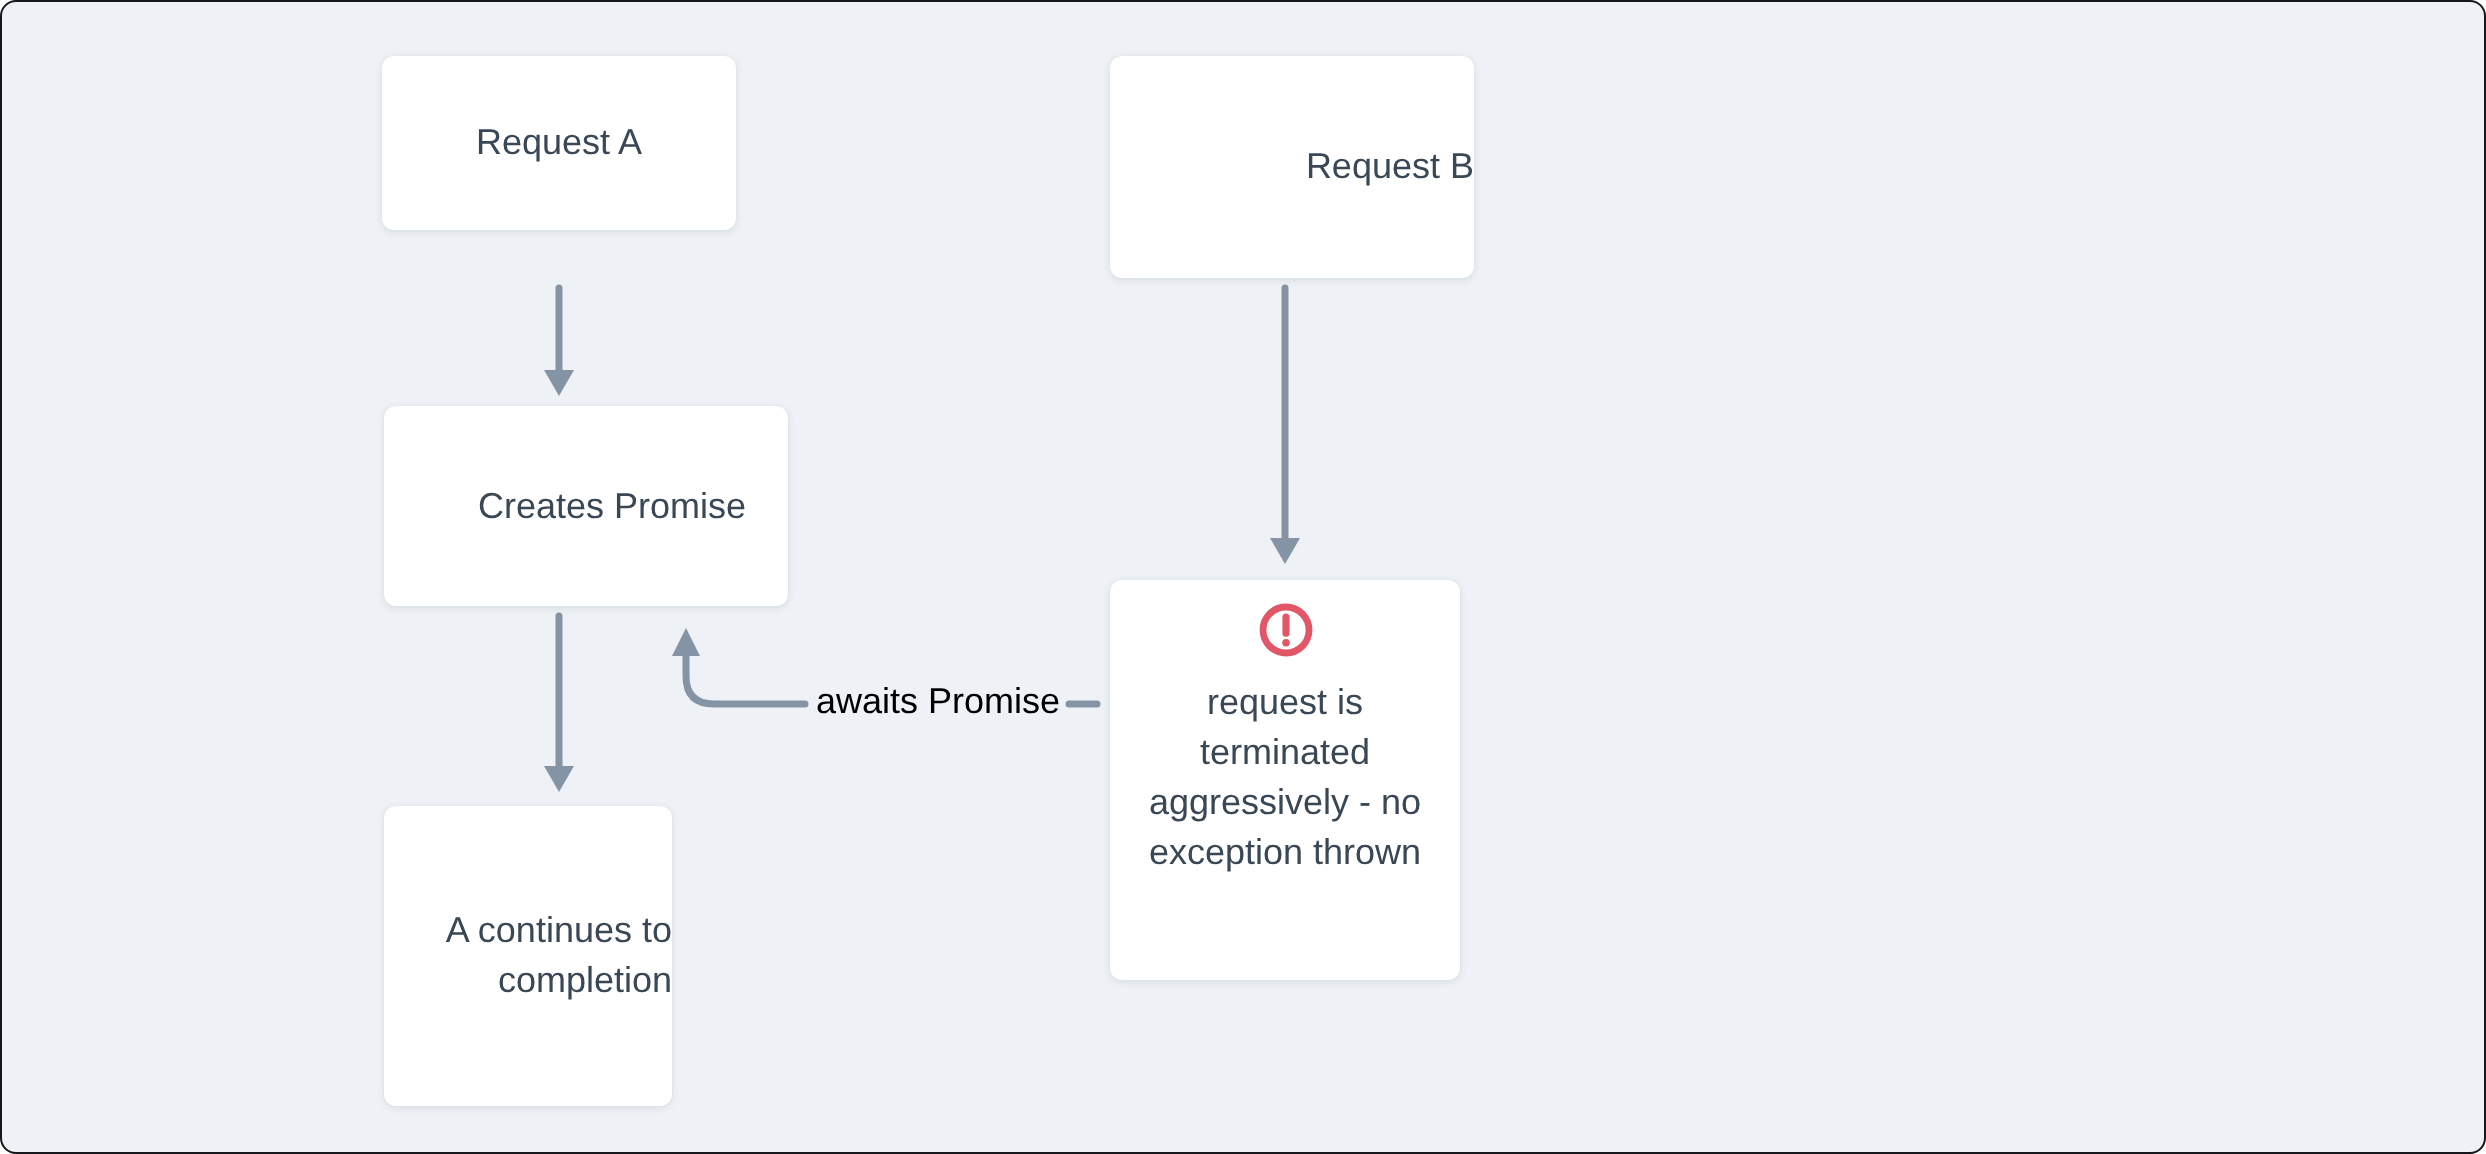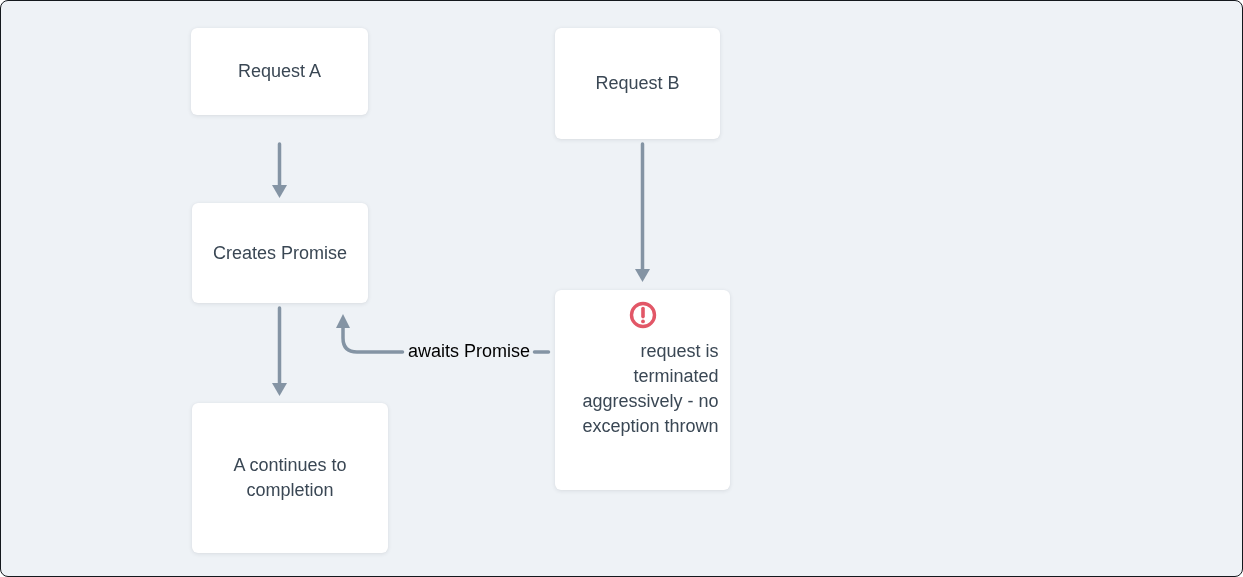--- a/index.html
+++ b/index.html
@@ -36,30 +36,29 @@
     text-align: center;
     color: #3a4754;
     font-size: 18px;
     line-height: 25px;
   }
   .node .node-label {
     display: block;
     max-width: 150px;
   }
   #node-request-a   { left: 190px; top: 27px;  width: 177px; height: 87px; }
-  #node-request-b   { left: 554px; top: 27px;  width: 165px; height: 111px; }
-  #node-creates-promise { left: 191px; top: 202px; width: 176px; height: 100px; }
-  #node-a-continues { left: 191px; top: 402px; width: 196px; height: 150px; }
+  #node-request-b   { left: 554px; top: 27px;  width: 182px; height: 111px; justify-content: flex-end; }
+  #node-creates-promise { left: 191px; top: 202px; width: 176px; height: 100px; padding-left: 26px; }
+  #node-a-continues { left: 191px; top: 402px; width: 144px; height: 150px; text-align: right; }
   #node-terminated {
     left: 554px; top: 289px; width: 175px; height: 200px;
     flex-direction: column;
     justify-content: flex-start;
     padding-top: 11px;
     box-sizing: border-box;
-    text-align: right;
   }
   #node-terminated .node-label { margin-top: 10px; max-width: 152px; }
   .warning-icon-wrap {
     width: 28px;
     height: 28px;
     flex: 0 0 auto;
   }
   .edge-label {
     position: absolute;
     left: 468px;

